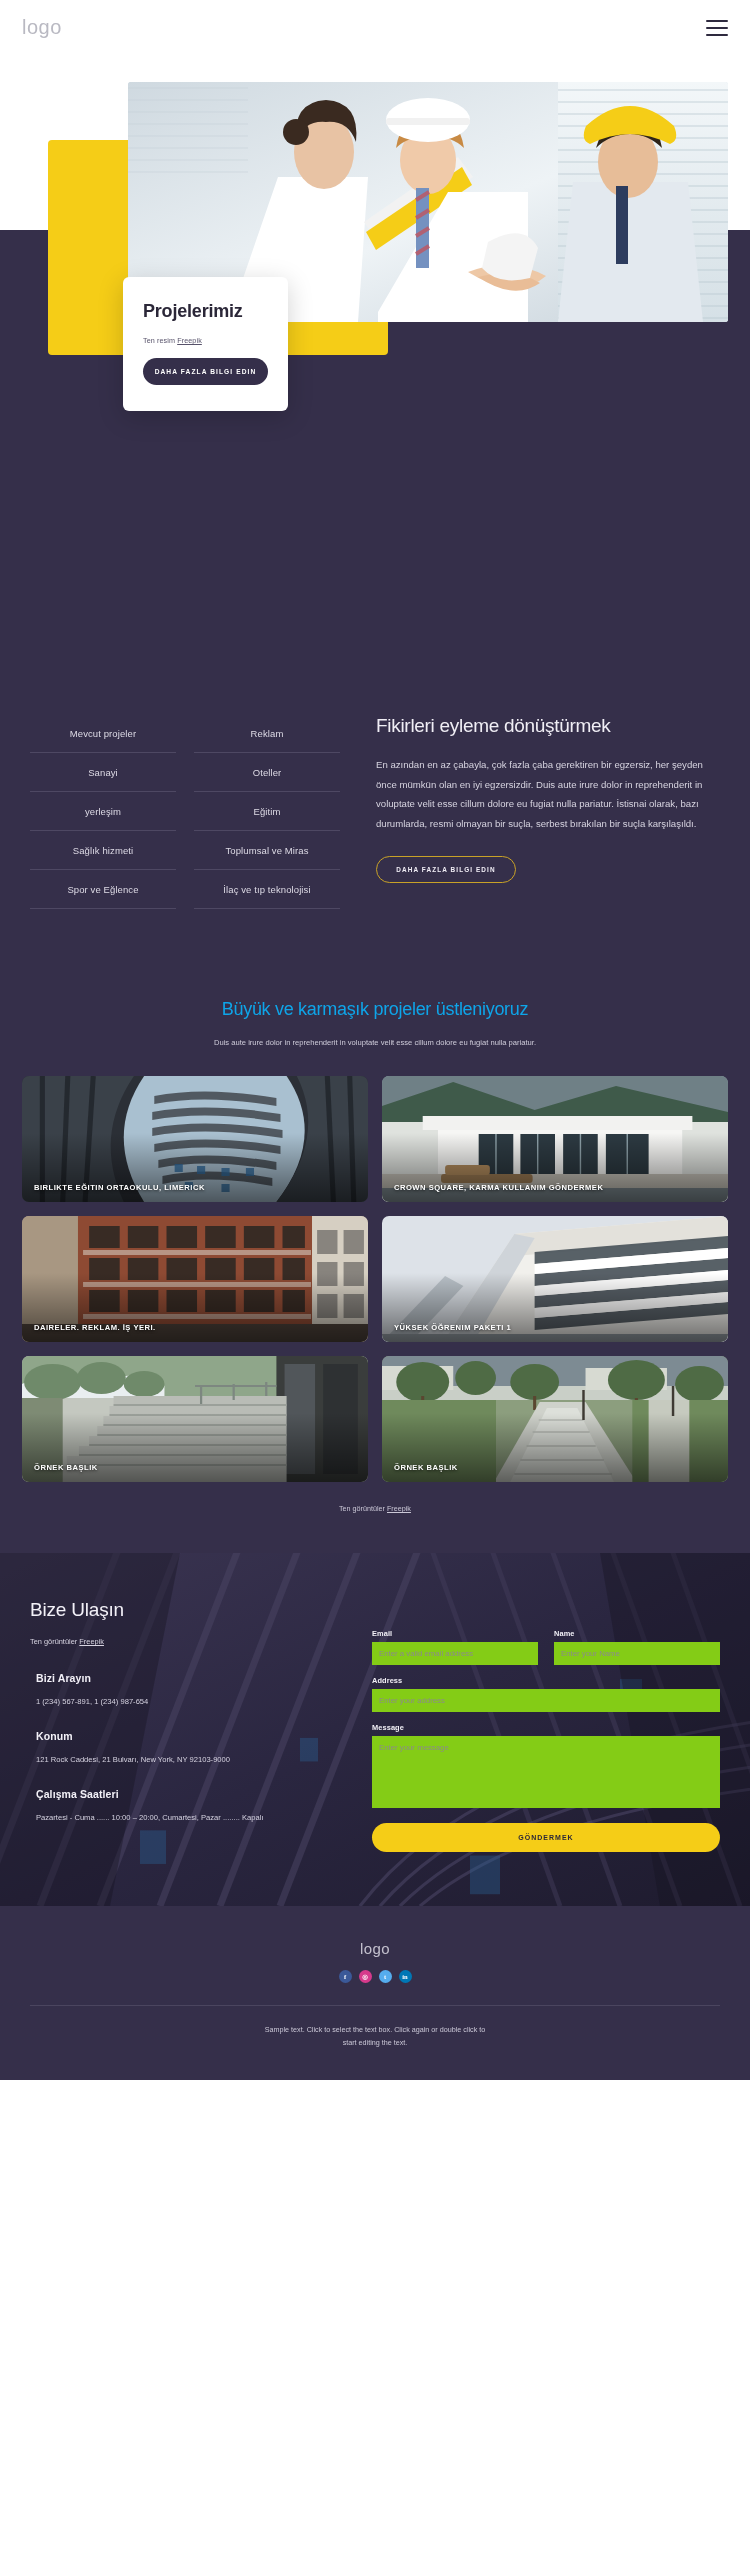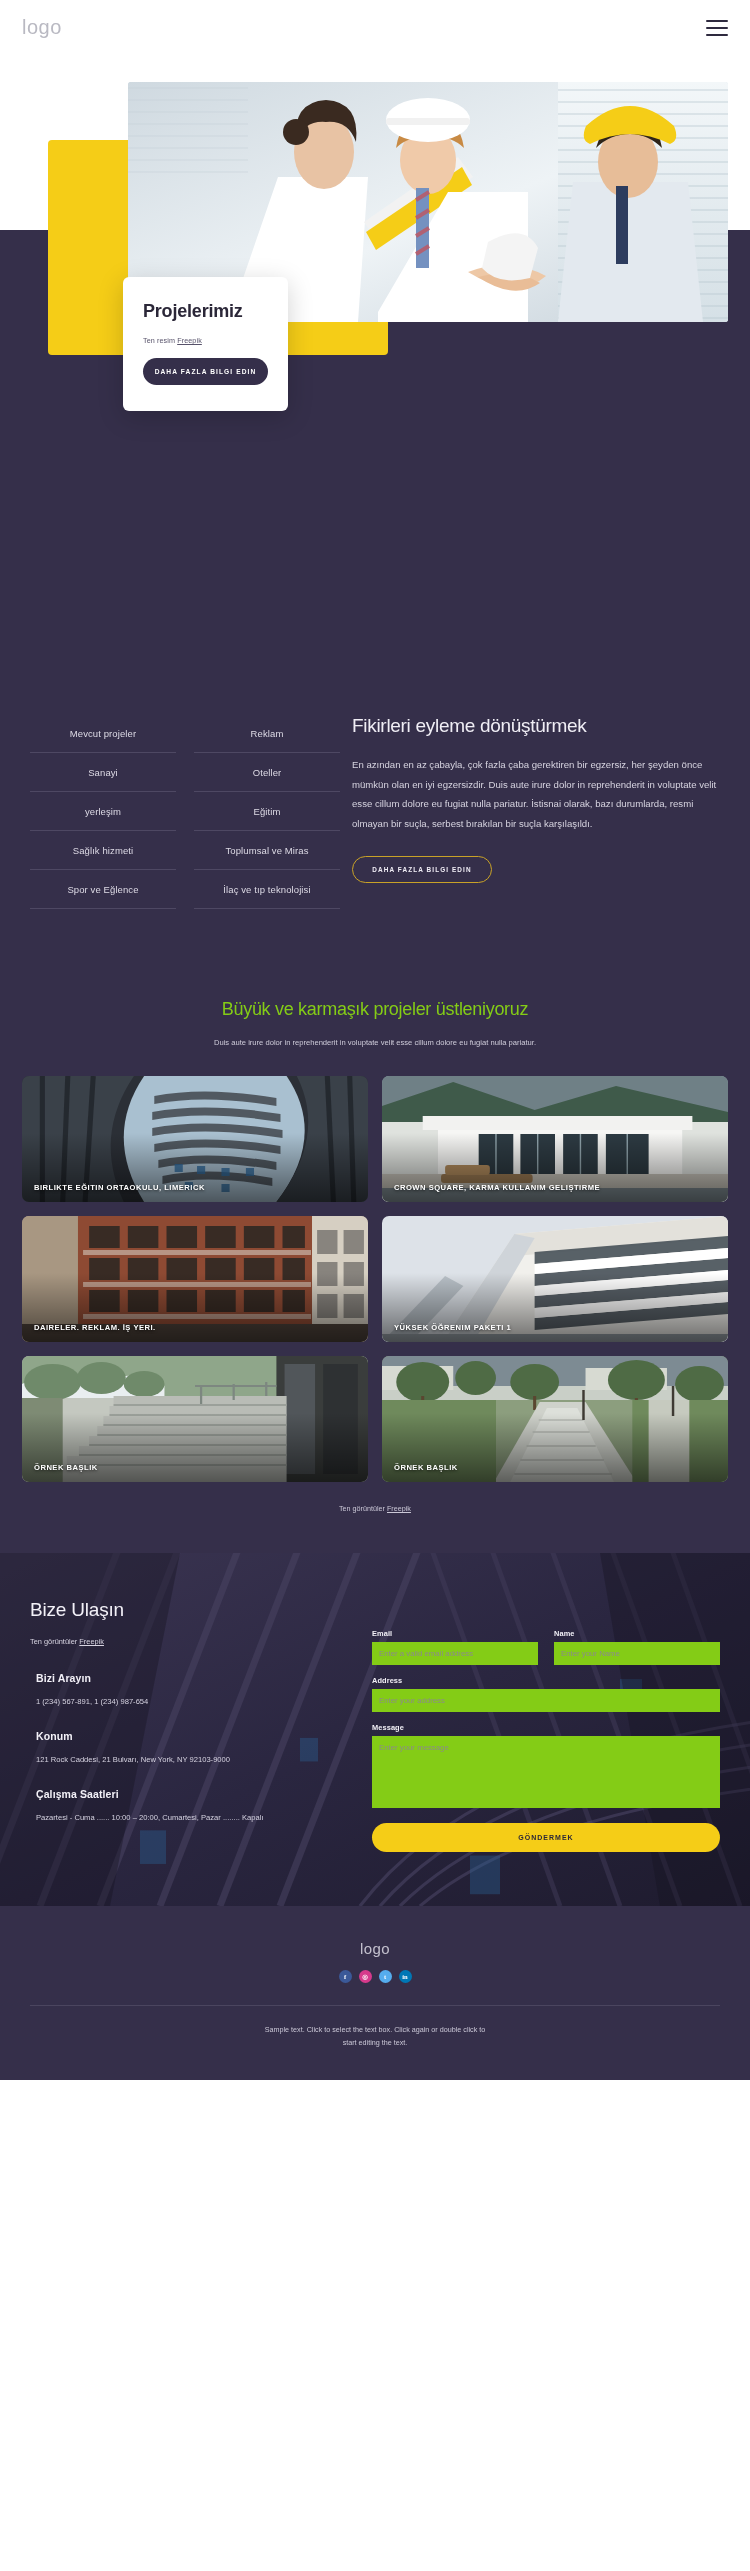--- a/index.html
+++ b/index.html
@@ -109,21 +109,21 @@
     text-align: center;
     cursor: pointer;
     font-family: "Liberation Sans", sans-serif;
   }
 
   
   .dark { background: #352f4a; }
   .ideas {
     display: flex;
     padding: 55px 30px 60px 30px;
-    gap: 12px;
+    gap: 36px;
   }
   .list-col { width: 310px; padding-top: 4px; }
   .list-grid {
     display: grid;
     grid-template-columns: 1fr 1fr;
     column-gap: 18px;
   }
   .list-item {
     text-align: center;
     font-size: 9.5px;
@@ -163,21 +163,21 @@
     cursor: pointer;
     font-family: "Liberation Sans", sans-serif;
   }
 
   
   .projects { padding: 30px 22px 40px 22px; }
   .projects h2 {
     text-align: center;
     font-size: 18px;
     font-weight: 400;
-    color: #84cc16;
+    color: #0ea5e9;
     letter-spacing: -.3px;
     margin-bottom: 16px;
   }
   .projects .sub {
     text-align: center;
     font-size: 7.6px;
     line-height: 1.85;
     color: #cfccda;
     margin-bottom: 26px;
   }
@@ -510,21 +510,21 @@
             <line x1="153" y1="58" x2="153" y2="98"></line>
           <line x1="195" y1="58" x2="195" y2="98"></line>
             <line x1="241" y1="58" x2="241" y2="98"></line>
         </g>
         <rect y="98" width="340" height="28" fill="#c9c5bb"></rect>
         <rect x="58" y="98" width="90" height="9" rx="3" fill="#9c7b53"></rect>
         <rect x="62" y="89" width="44" height="10" rx="3" fill="#b08a5c"></rect>
         <rect x="0" y="112" width="340" height="14" fill="#7f8c92"></rect>
       </svg>
       <div class="proj-shade"></div>
-      <div class="cap">CROWN SQUARE, KARMA KULLANIM GELIŞTIRME</div>
+      <div class="cap">CROWN SQUARE, KARMA KULLANIM GÖNDERMEK</div>
     </div>
 
     <div class="proj-card">
       <svg viewBox="0 0 340 126" preserveAspectRatio="none">
         <rect width="340" height="126" fill="#b9a58f"></rect>
         <rect x="0" y="0" width="60" height="126" fill="#a89782"></rect>
         <rect x="55" y="0" width="230" height="126" fill="#8e4a33"></rect>
         <rect x="285" y="0" width="55" height="126" fill="#d6cfc2"></rect>
         <g fill="#2d2723" opacity=".88">
           <rect x="66" y="10" width="30" height="22"></rect>

